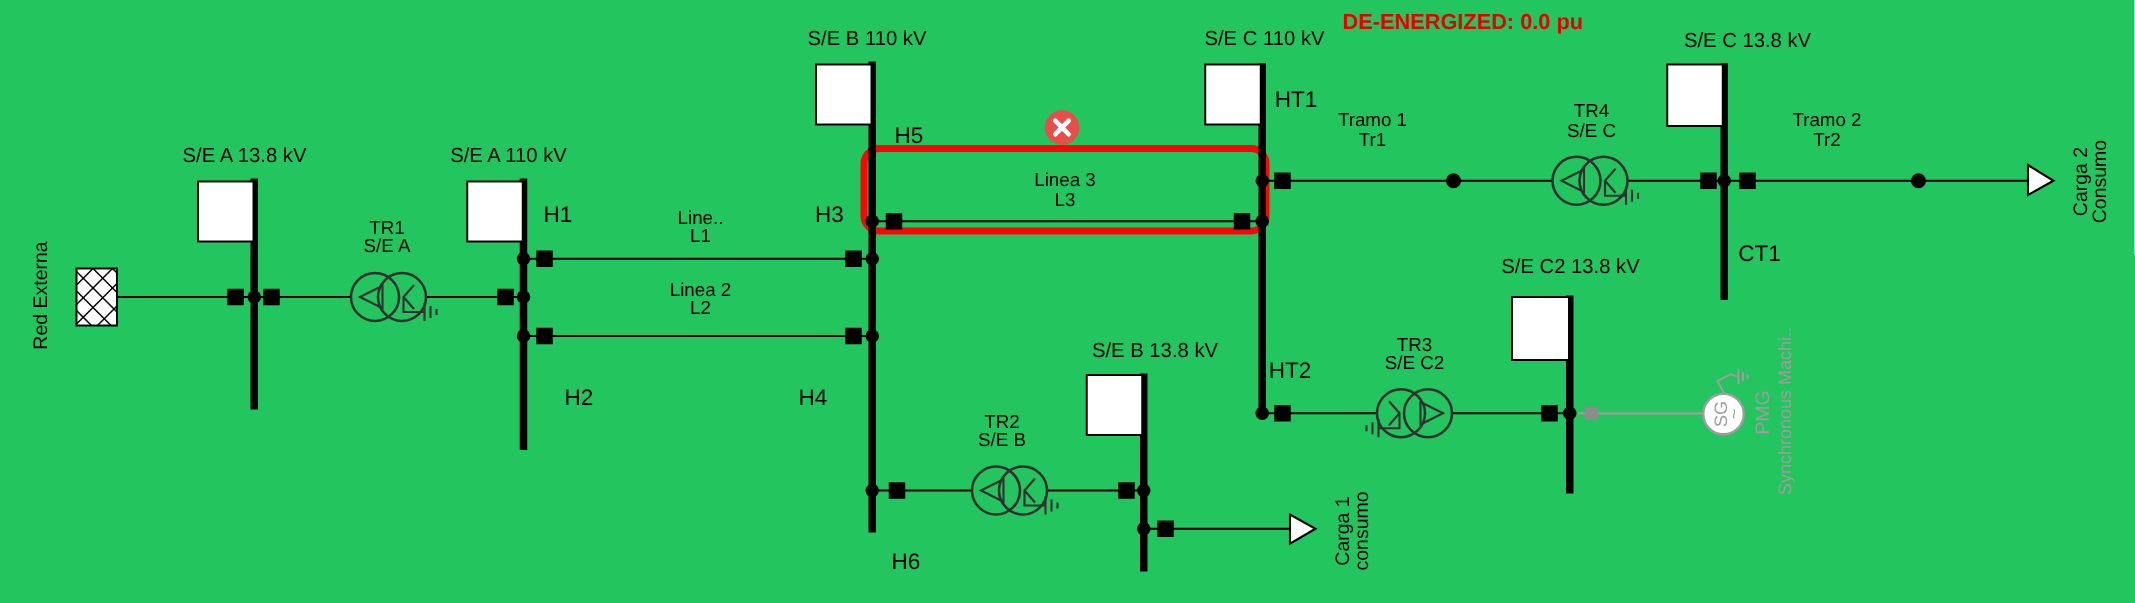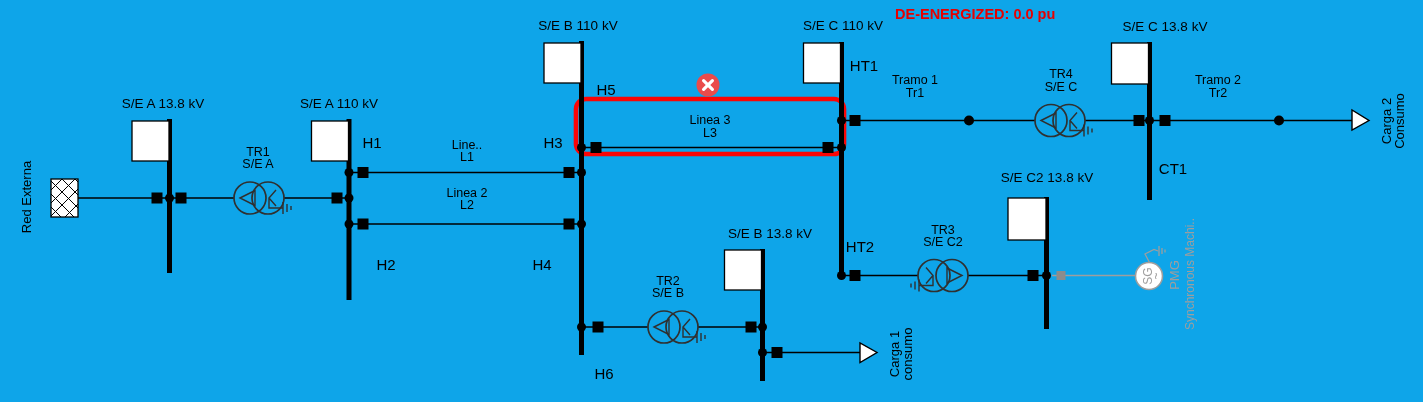--- a/index.html
+++ b/index.html
@@ -1,16 +1,16 @@
 <!DOCTYPE html>
 <html><head>
 <meta charset="utf-8">
 <style>
   html,body{margin:0;padding:0;background:#fff;}
-  .canvas{position:relative;width:1423px;height:402px;background:#0ea5e9;overflow:hidden;
+  .canvas{position:relative;width:1423px;height:402px;background:#22c55e;overflow:hidden;
           font-family:"Liberation Sans",sans-serif;}
   svg{display:block;}
   svg text{font-family:"Liberation Sans",sans-serif;fill:#000;}
   .bus{stroke:#000;stroke-width:5;}
   .wire{stroke:#000;stroke-width:1.4;fill:none;}
   .wire-gray{stroke:#9e9e9e;stroke-width:1.5;fill:none;}
   .frame{fill:#fff;stroke:#000;stroke-width:1.3;}
   .sq{fill:#000;}
   .sq-gray{fill:#8c8c8c;}
   .dot{fill:#000;}

